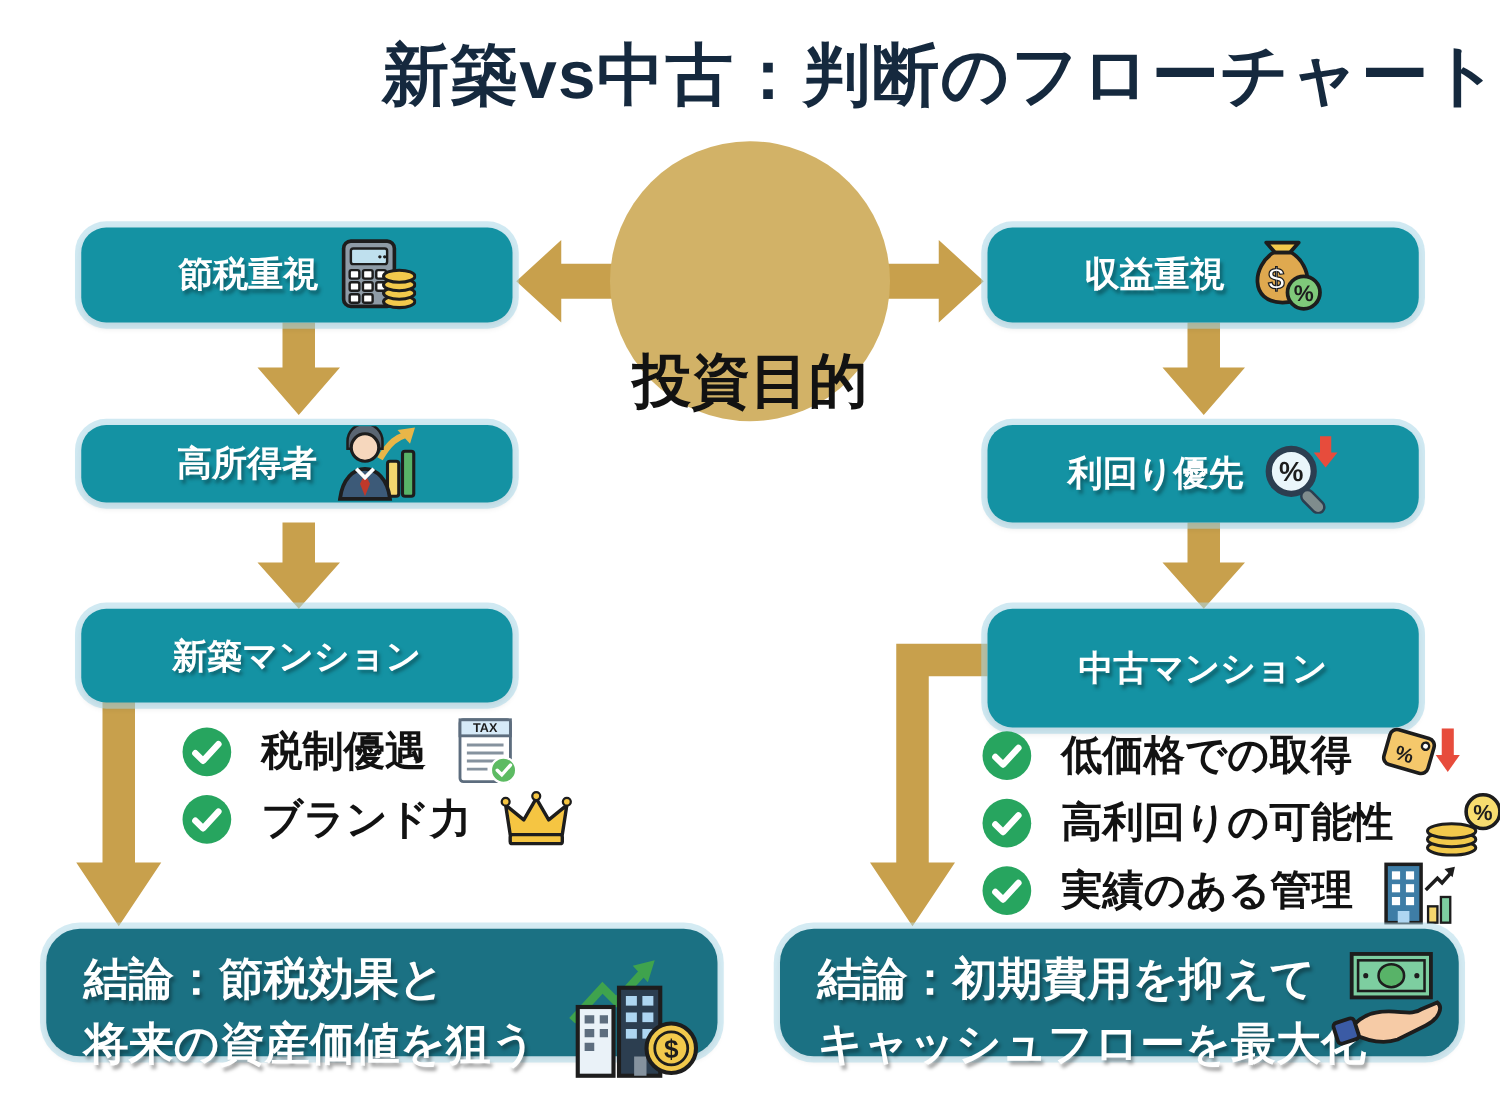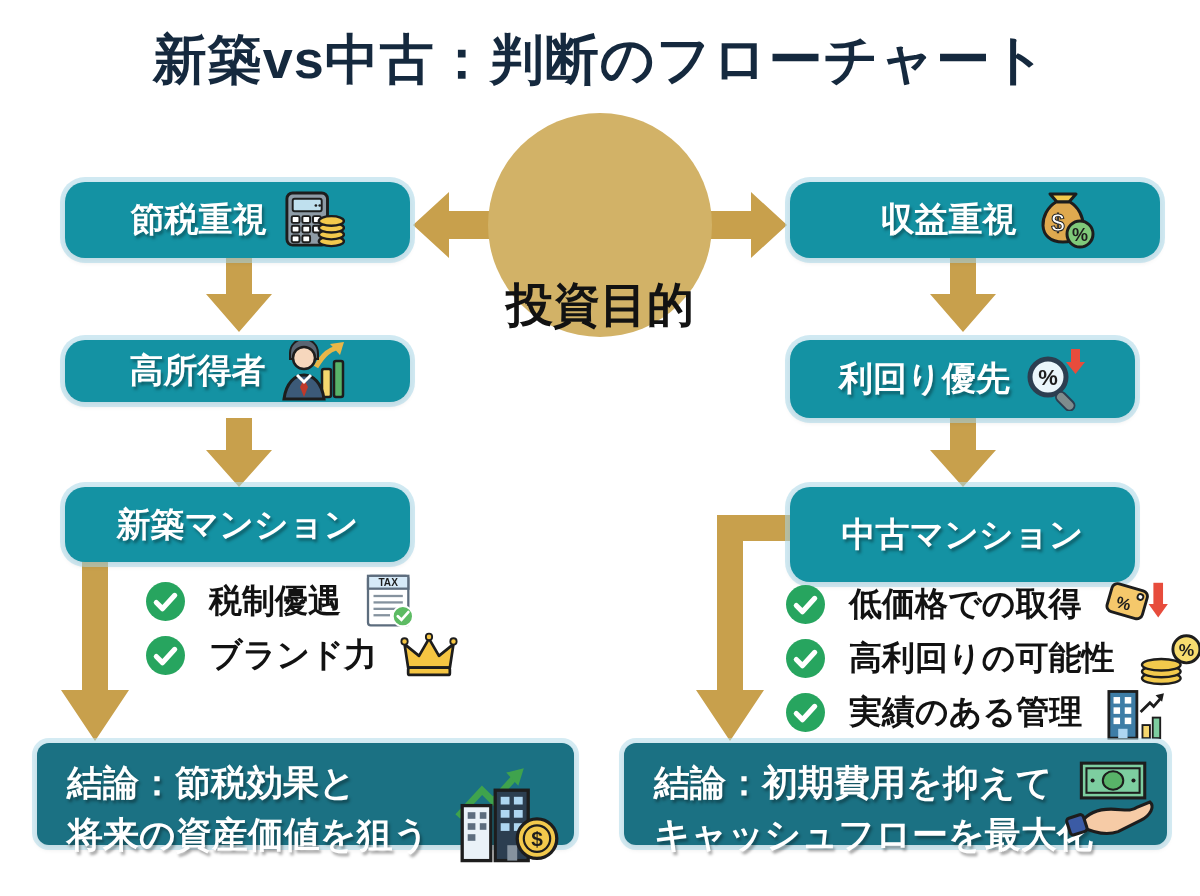--- a/index.html
+++ b/index.html
@@ -2,40 +2,40 @@
 <html><head>
 <meta charset="utf-8">
 <style>
   html,body{margin:0;padding:0;}
   body{
     width:1200px;height:896px;position:relative;overflow:hidden;
     background:#ffffff;
     font-family:"Liberation Sans","DejaVu Sans",sans-serif;
   }
   .title{
-    position:absolute;top:24px;left:0;width:1200px;text-align:center;
+    position:absolute;top:24px;left:0;width:1200px;text-align:right;
     font-size:54px;font-weight:900;color:#15293E;letter-spacing:1px;
   }
   .arrow-layer{position:absolute;top:0;left:0;z-index:1;pointer-events:none;}
   .root-circle{
     position:absolute;left:488px;top:113px;width:224px;height:224px;border-radius:50%;
     background:#D2B267;z-index:2;display:flex;align-items:flex-end;justify-content:center;
   }
   .root-circle .lbl{font-size:47px;font-weight:900;color:#121212;}
   .node{
     position:absolute;width:345px;background:#1492A3;border-radius:20px;z-index:2;
     display:flex;align-items:center;justify-content:center;gap:14px;
     box-shadow:0 0 0 5px rgba(170,215,232,.55), 0 3px 6px rgba(0,0,0,.15);
   }
   .node .lbl{
-    font-size:34px;font-weight:900;color:#ffffff;white-space:nowrap;
+    font-size:28px;font-weight:900;color:#ffffff;white-space:nowrap;
     text-shadow:2px 3px 3px rgba(0,0,0,.35);
   }
   .conclusion{
-    position:absolute;top:743px;height:102px;background:#1B7183;border-radius:12px;z-index:2;
+    position:absolute;top:743px;height:102px;background:#1B7183;border-radius:27px;z-index:2;
     box-shadow:0 0 0 5px rgba(170,215,232,.5), 0 3px 6px rgba(0,0,0,.15);
   }
   .conclusion .txt{
     position:absolute;left:30px;top:14px;
     font-size:36px;font-weight:900;color:#ffffff;line-height:52px;white-space:nowrap;
     text-shadow:2px 3px 3px rgba(0,0,0,.35);
   }
   .checklist{position:absolute;z-index:2;}
   .chk-item{display:flex;align-items:center;gap:23px;height:52px;margin-bottom:2px;}
   .chk-item .lbl{font-size:33px;font-weight:900;color:#121212;white-space:nowrap;}
@@ -106,21 +106,21 @@
       <polygon points="24,38 20,46 24,56 28,46" fill="#C0392B"></polygon>
       <path d="M17 34 L24 41 L31 34" stroke="#ffffff" stroke-width="3" fill="none"></path>
     </svg>
   </span>
 </div>
 
 <div class="node" style="left:65px;top:487px;height:75px;">
   <span class="lbl">新築マンション</span>
 </div>
 
-<div class="node" style="left:790px;top:182px;height:76px;padding-left:25px;">
+<div class="node" style="left:790px;top:182px;height:76px;">
   <span class="lbl">収益重視</span>
   <span class="icon">
     <svg width="64" height="60" viewBox="0 0 64 60">
       <path d="M26 12 L19 4 H45 L38 12 Z" fill="#F2C94C" stroke="#1d1d1d" stroke-width="3" stroke-linejoin="round"></path>
       <path d="M25 12 C8 22 5 52 32 52 C59 52 56 22 39 12 Z" fill="#DFA94F" stroke="#1d1d1d" stroke-width="3"></path>
       <text x="27" y="41" font-size="24" font-weight="bold" fill="#ffffff" stroke="#1d1d1d" stroke-width="1" text-anchor="middle">$</text>
       <circle cx="49" cy="44" r="13" fill="#7FC97A" stroke="#1d1d1d" stroke-width="3"></circle>
       <text x="49" y="51" font-size="18" font-weight="bold" fill="#1d1d1d" text-anchor="middle">%</text>
     </svg>
   </span>

